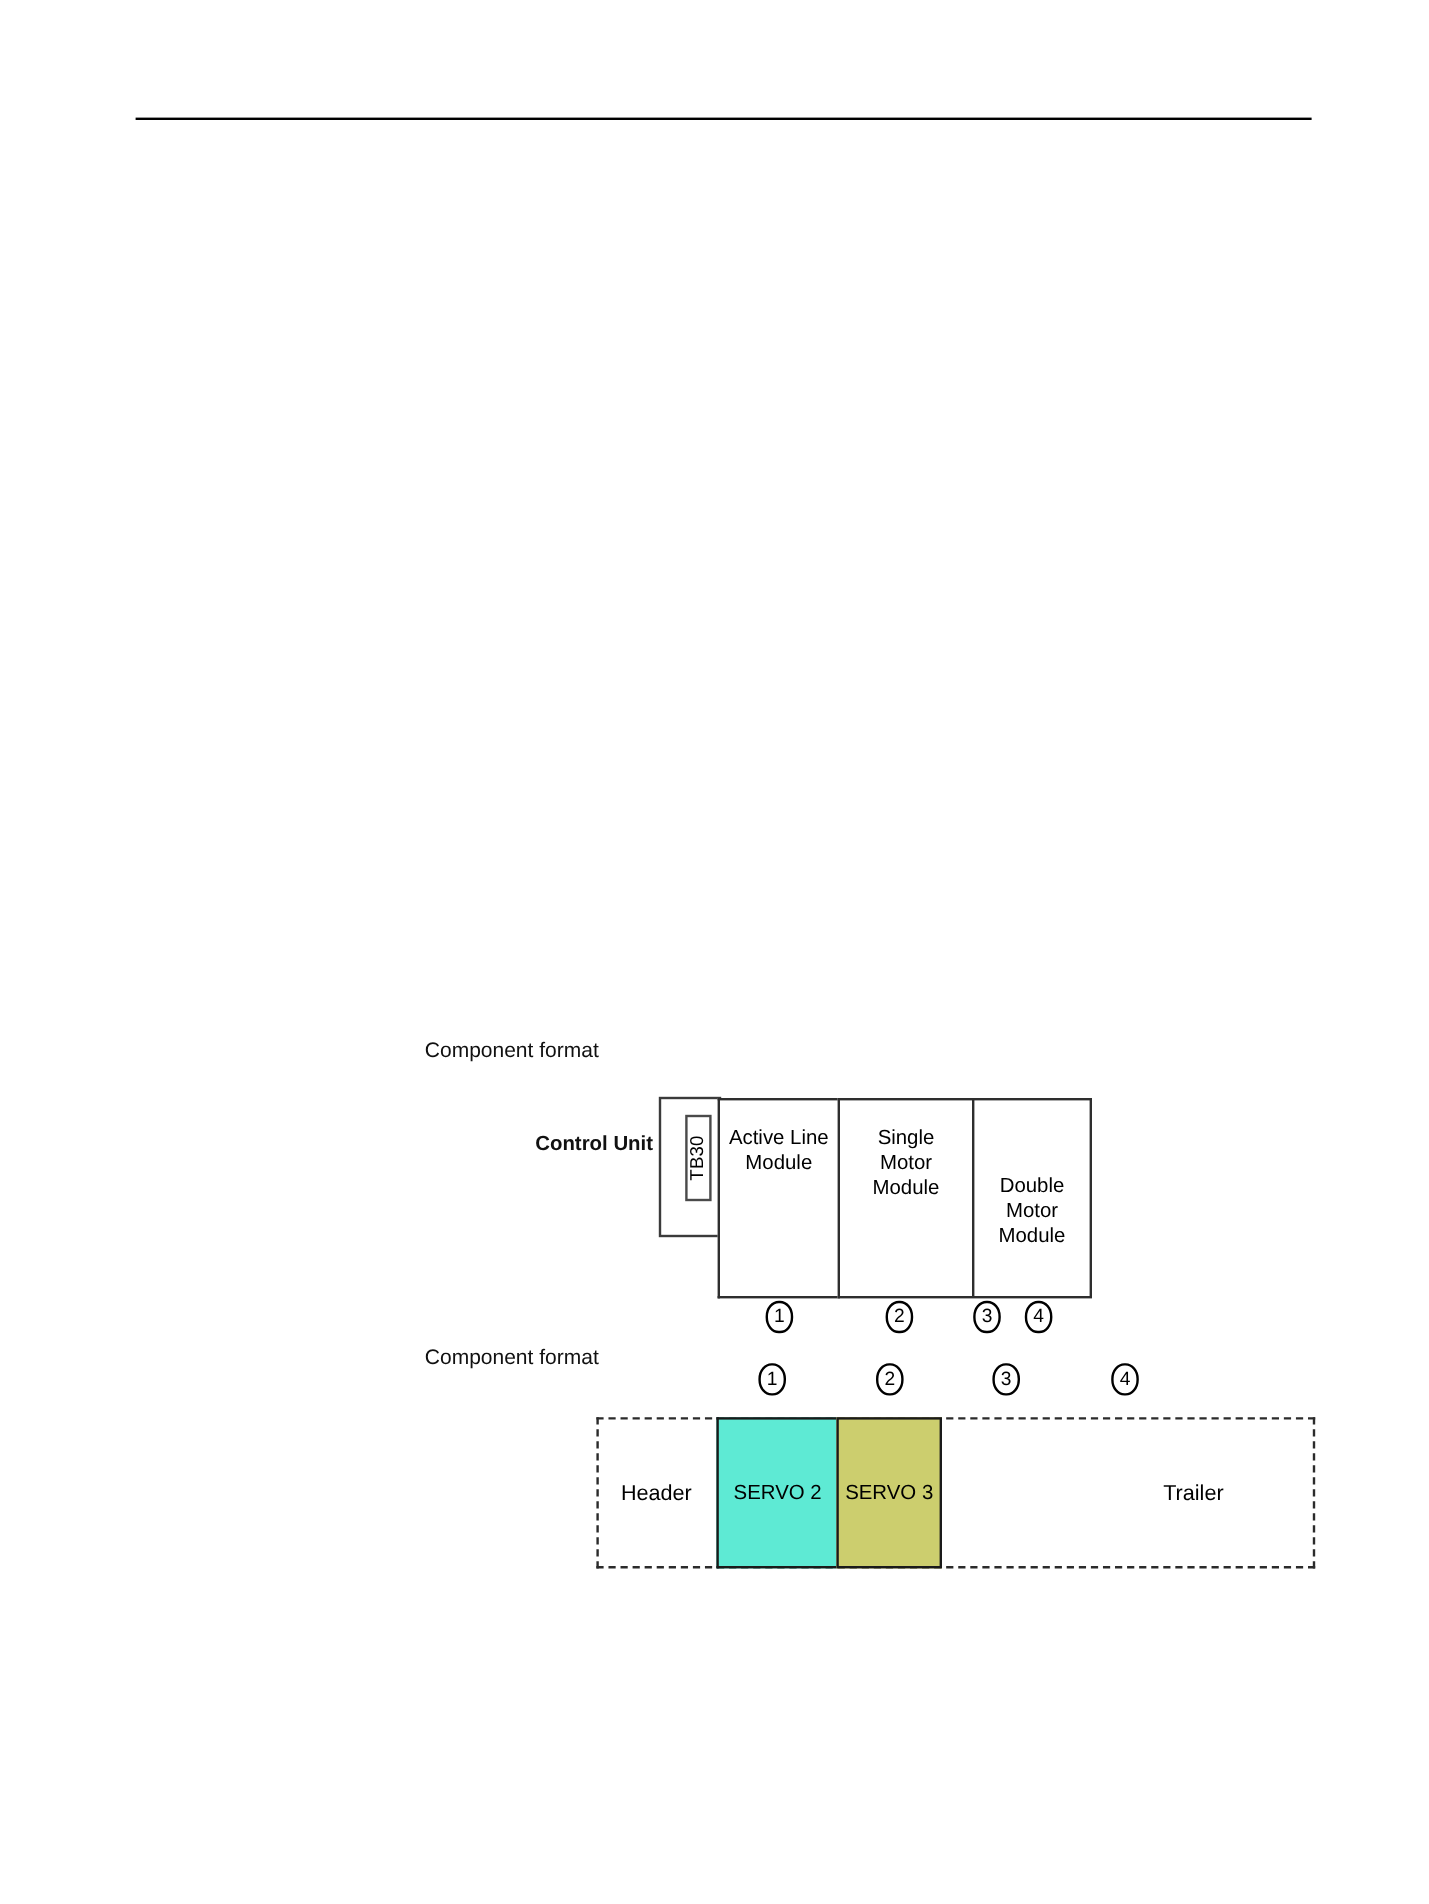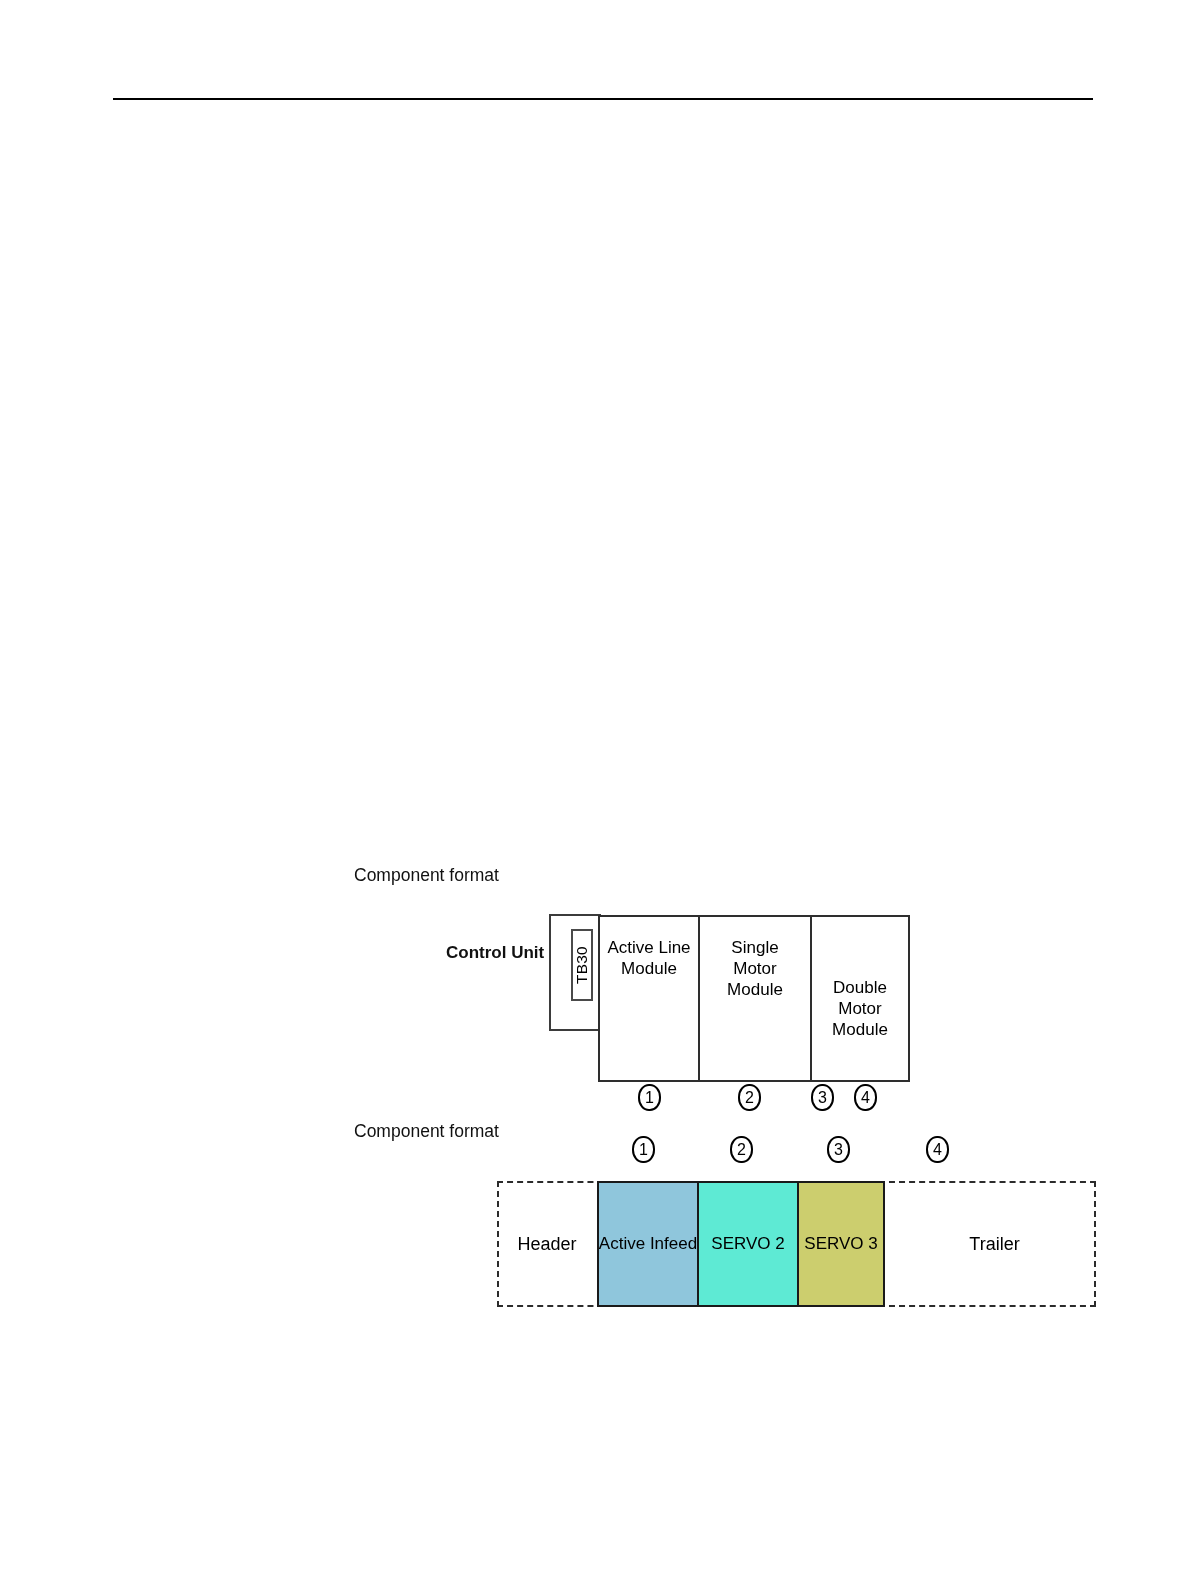--- a/index.html
+++ b/index.html
@@ -199,21 +199,20 @@
 
   <div class="label section" style="left:354px; top:1121px;">Component format</div>
 
   <div class="tg-frame"></div>
 
   <div class="tg-endcap left">Header</div>
 
   <div class="tg-endcap right">Trailer</div>
 
   <div class="tg-cells" id="tg-cells">
-      <div class="tg-cell" style="width: 100px; background: rgb(143, 198, 220);">Active Infeed</div>
       <div class="tg-cell" style="width: 100px; background: #5eead4;">SERVO 2</div>
       <div class="tg-cell" style="width: 88px; background: rgb(204, 206, 110);">SERVO 3</div>
     </div>
 
   <div id="callout-layer">
       <div class="callout" style="left: 638px; top: 1084px;">1</div>
       <div class="callout" style="left: 738px; top: 1084px;">2</div>
       <div class="callout" style="left: 811px; top: 1084px;">3</div>
       <div class="callout" style="left: 854px; top: 1084px;">4</div>
       <div class="callout" style="left: 632px; top: 1136px;">1</div>

